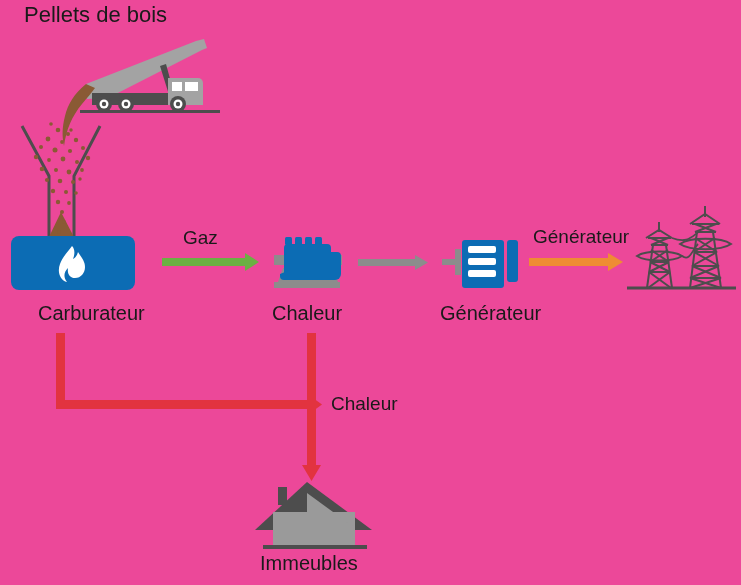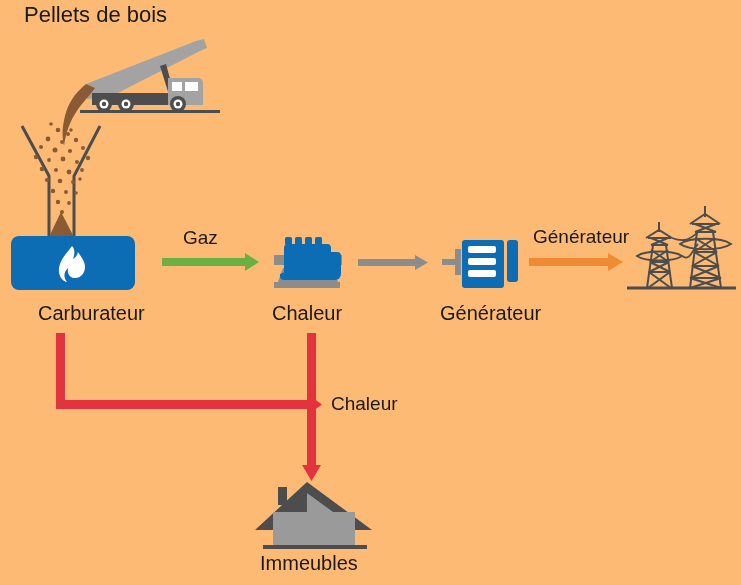--- a/index.html
+++ b/index.html
@@ -7,21 +7,21 @@
     padding: 0;
     background: #ffffff;
   }
   body {
     font-family: "Liberation Sans", sans-serif;
   }
   #diagram-root {
     position: relative;
     width: 741px;
     height: 585px;
-    background: #fdba74;
+    background: #ec4899;
     overflow: hidden;
   }
   .lbl {
     position: absolute;
     color: #1a1a1a;
     font-family: "Liberation Sans", sans-serif;
     white-space: nowrap;
     line-height: 1;
   }
   #title-pellets {

